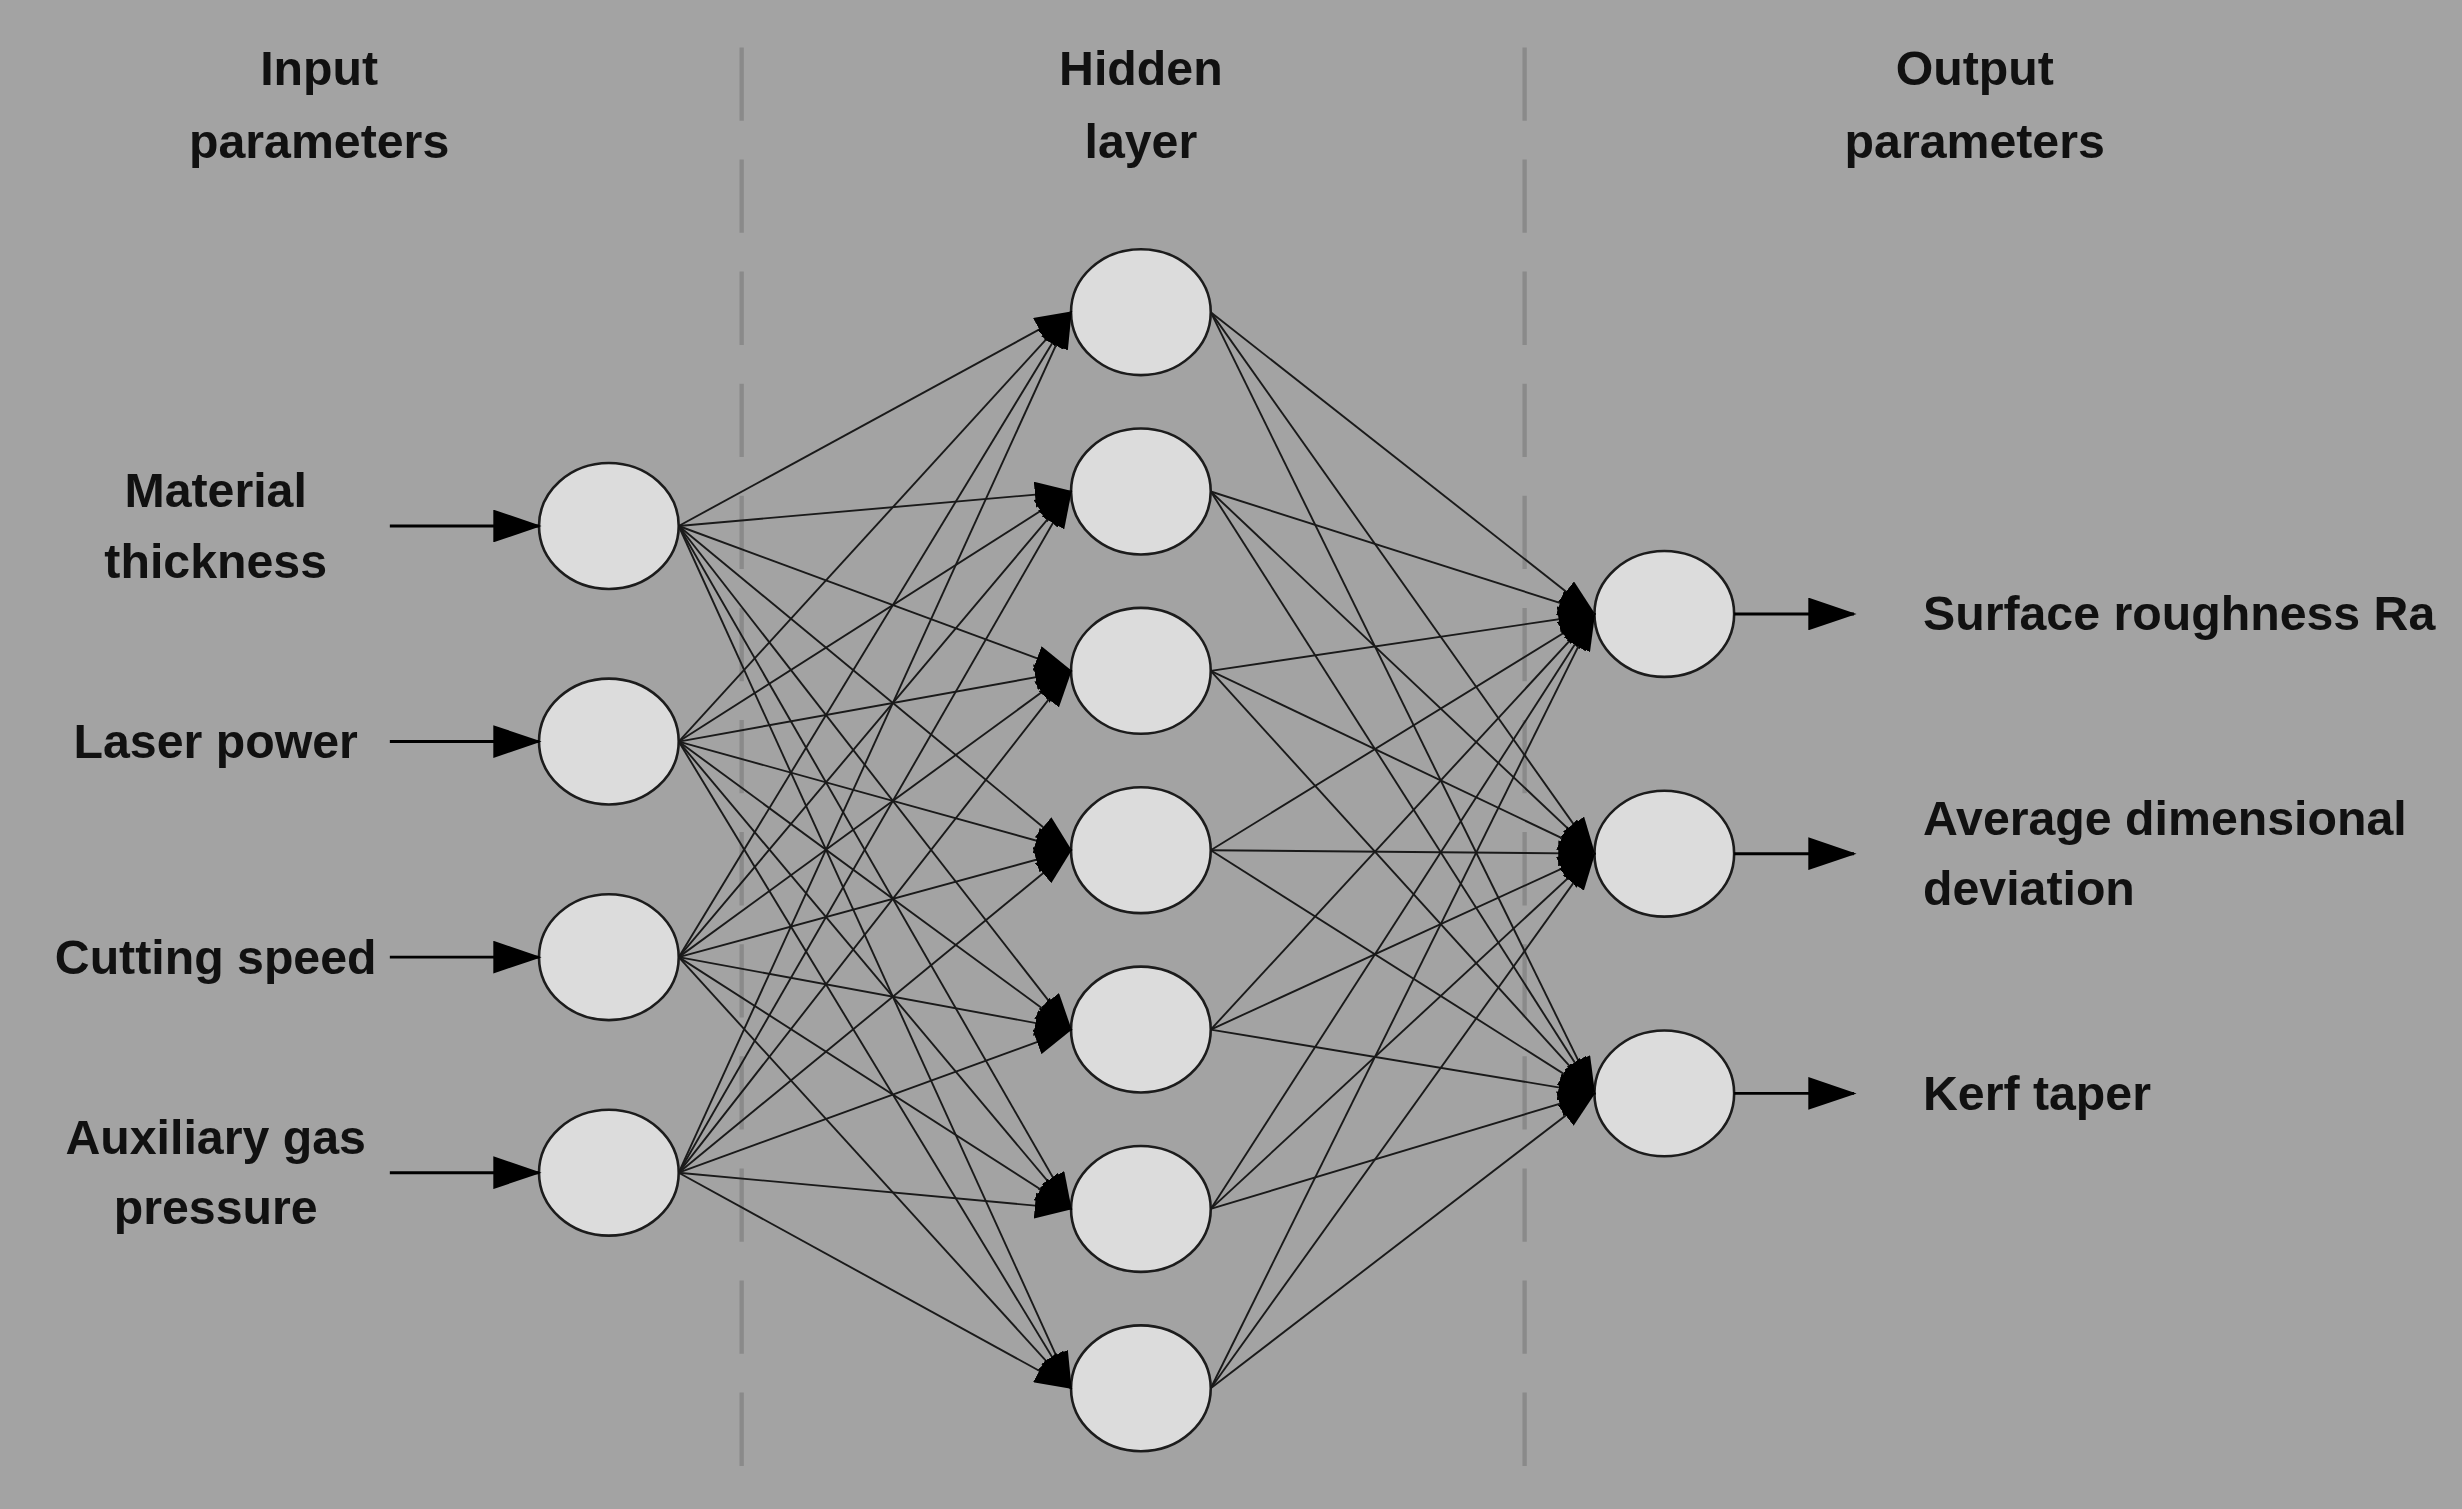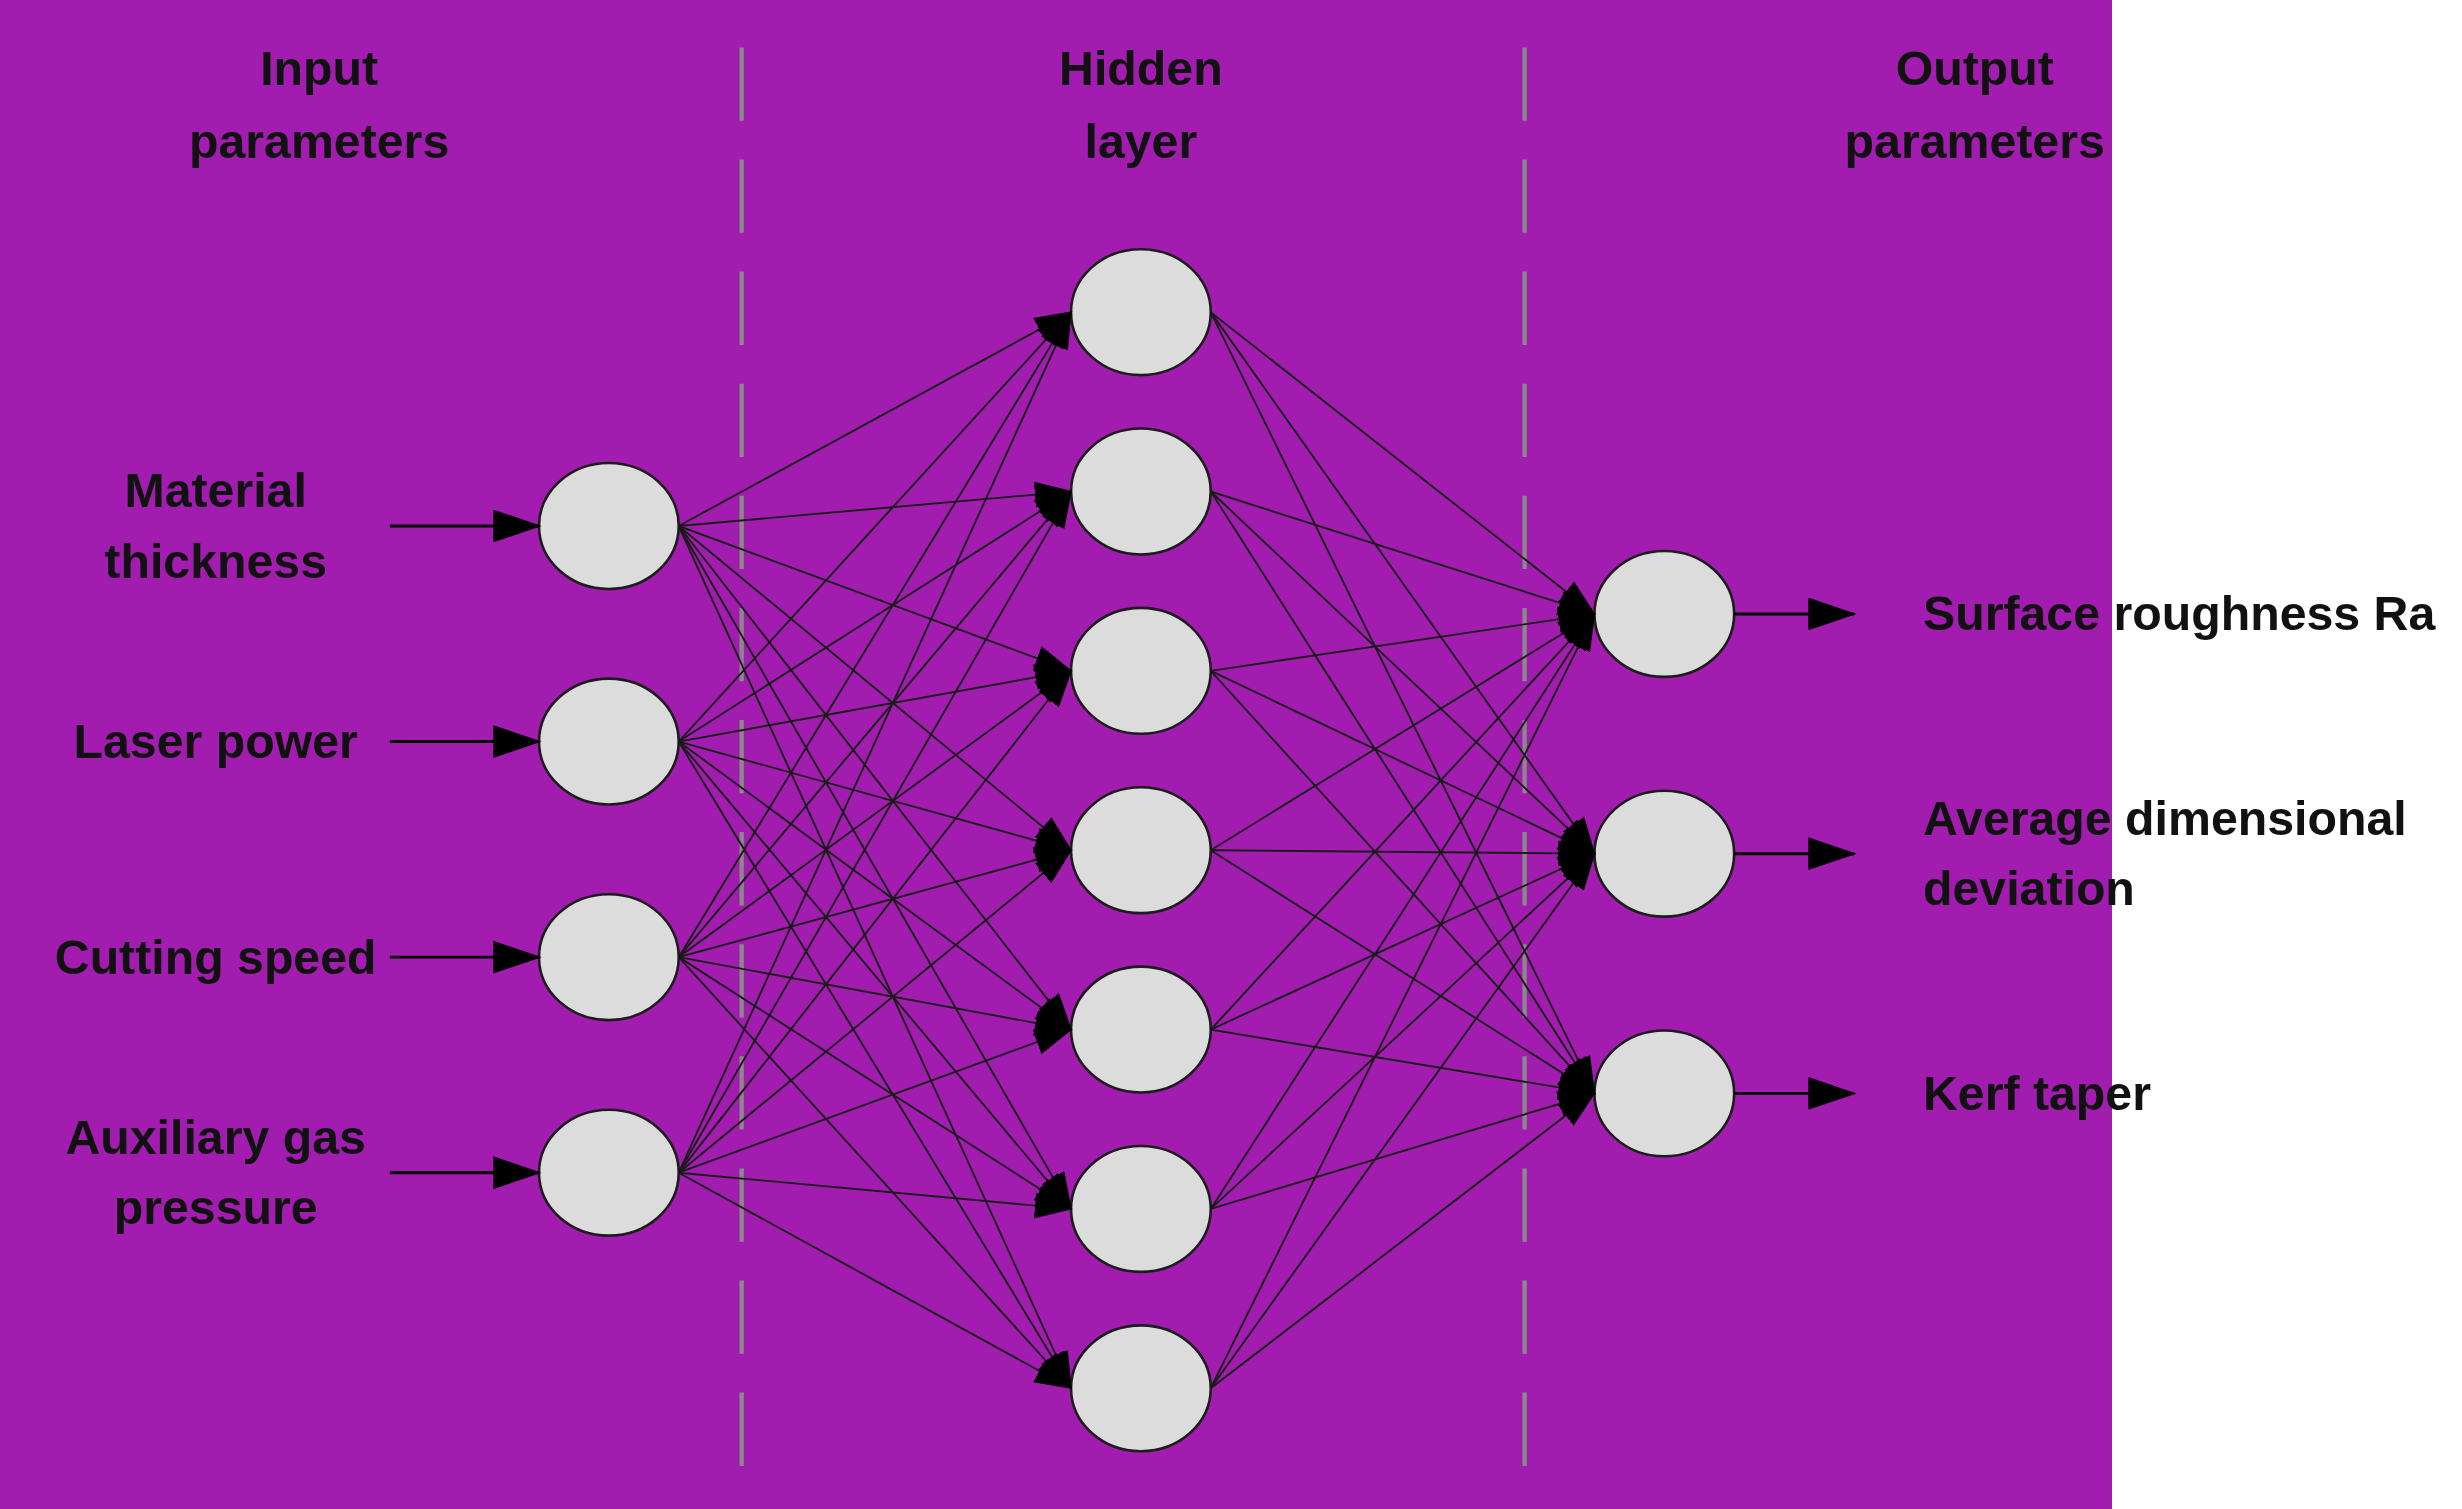--- a/index.html
+++ b/index.html
@@ -7,23 +7,23 @@
     padding: 0;
     background: #ffffff;
   }
   body {
     width: 2462px;
     height: 1509px;
     font-family: "Liberation Sans", "DejaVu Sans", sans-serif;
   }
   #stage {
     position: relative;
-    width: 2112px;
+    width: 2462px;
     height: 1509px;
-    background: #a21caf;
+    background: #a3a3a3;
   }
   svg text {
     font-family: "Liberation Sans", "DejaVu Sans", sans-serif;
     font-weight: 700;
     fill: #111111;
   }
 </style>
 </head>
 <body>
 

